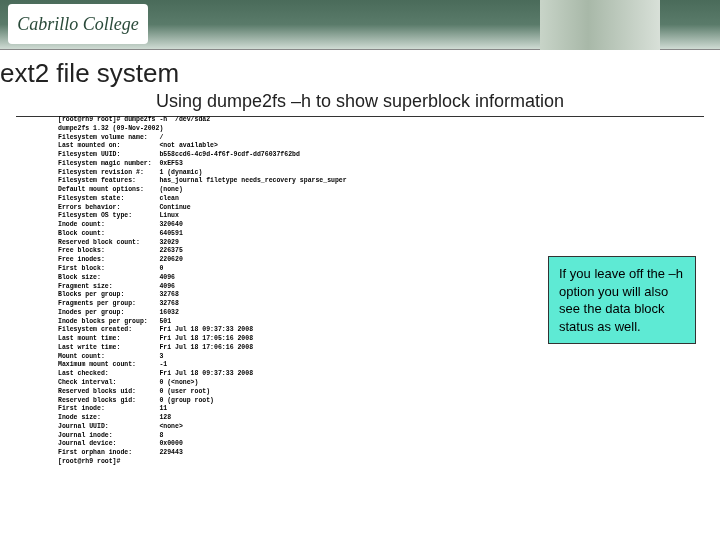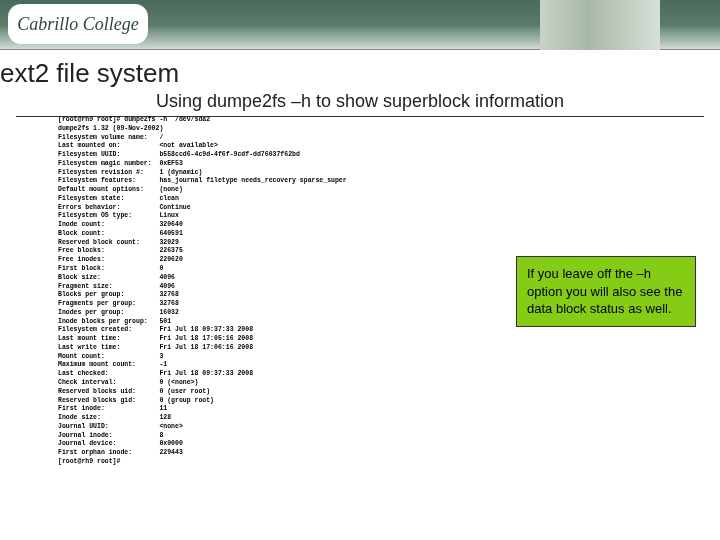--- a/index.html
+++ b/index.html
@@ -17,21 +17,21 @@
       position: relative;
       border-bottom: 1px solid #888;
     }
     .logo-area {
       position: absolute;
       left: 8px;
       top: 4px;
       width: 140px;
       height: 40px;
       background: #fff;
-      border-radius: 13px;
+      border-radius: 4px;
       display: flex;
       align-items: center;
       justify-content: center;
       font-family: 'Brush Script MT', cursive;
       font-size: 18px;
       color: #2a4a3a;
       font-style: italic;
     }
     .header-title {
       position: absolute;
@@ -80,27 +80,27 @@
       font-weight: bold;
       color: #000;
     }
     .term-line {
       white-space: pre;
     }
     .callout {
       position: absolute;
       right: 24px;
       top: 256px;
-      width: 180px;
+      width: 148px;
       border: 1px solid #333;
       padding: 8px 10px;
       font-size: 13px;
       font-family: Verdana, sans-serif;
       line-height: 1.35;
-      background: #84cc16;
+      background: #5eead4;
     }
   </style>
 </head>
 <body>
 
 <div class="header-band">
   <div class="logo-area">Cabrillo College</div>
   <div class="header-photo"></div>
 </div>
 

